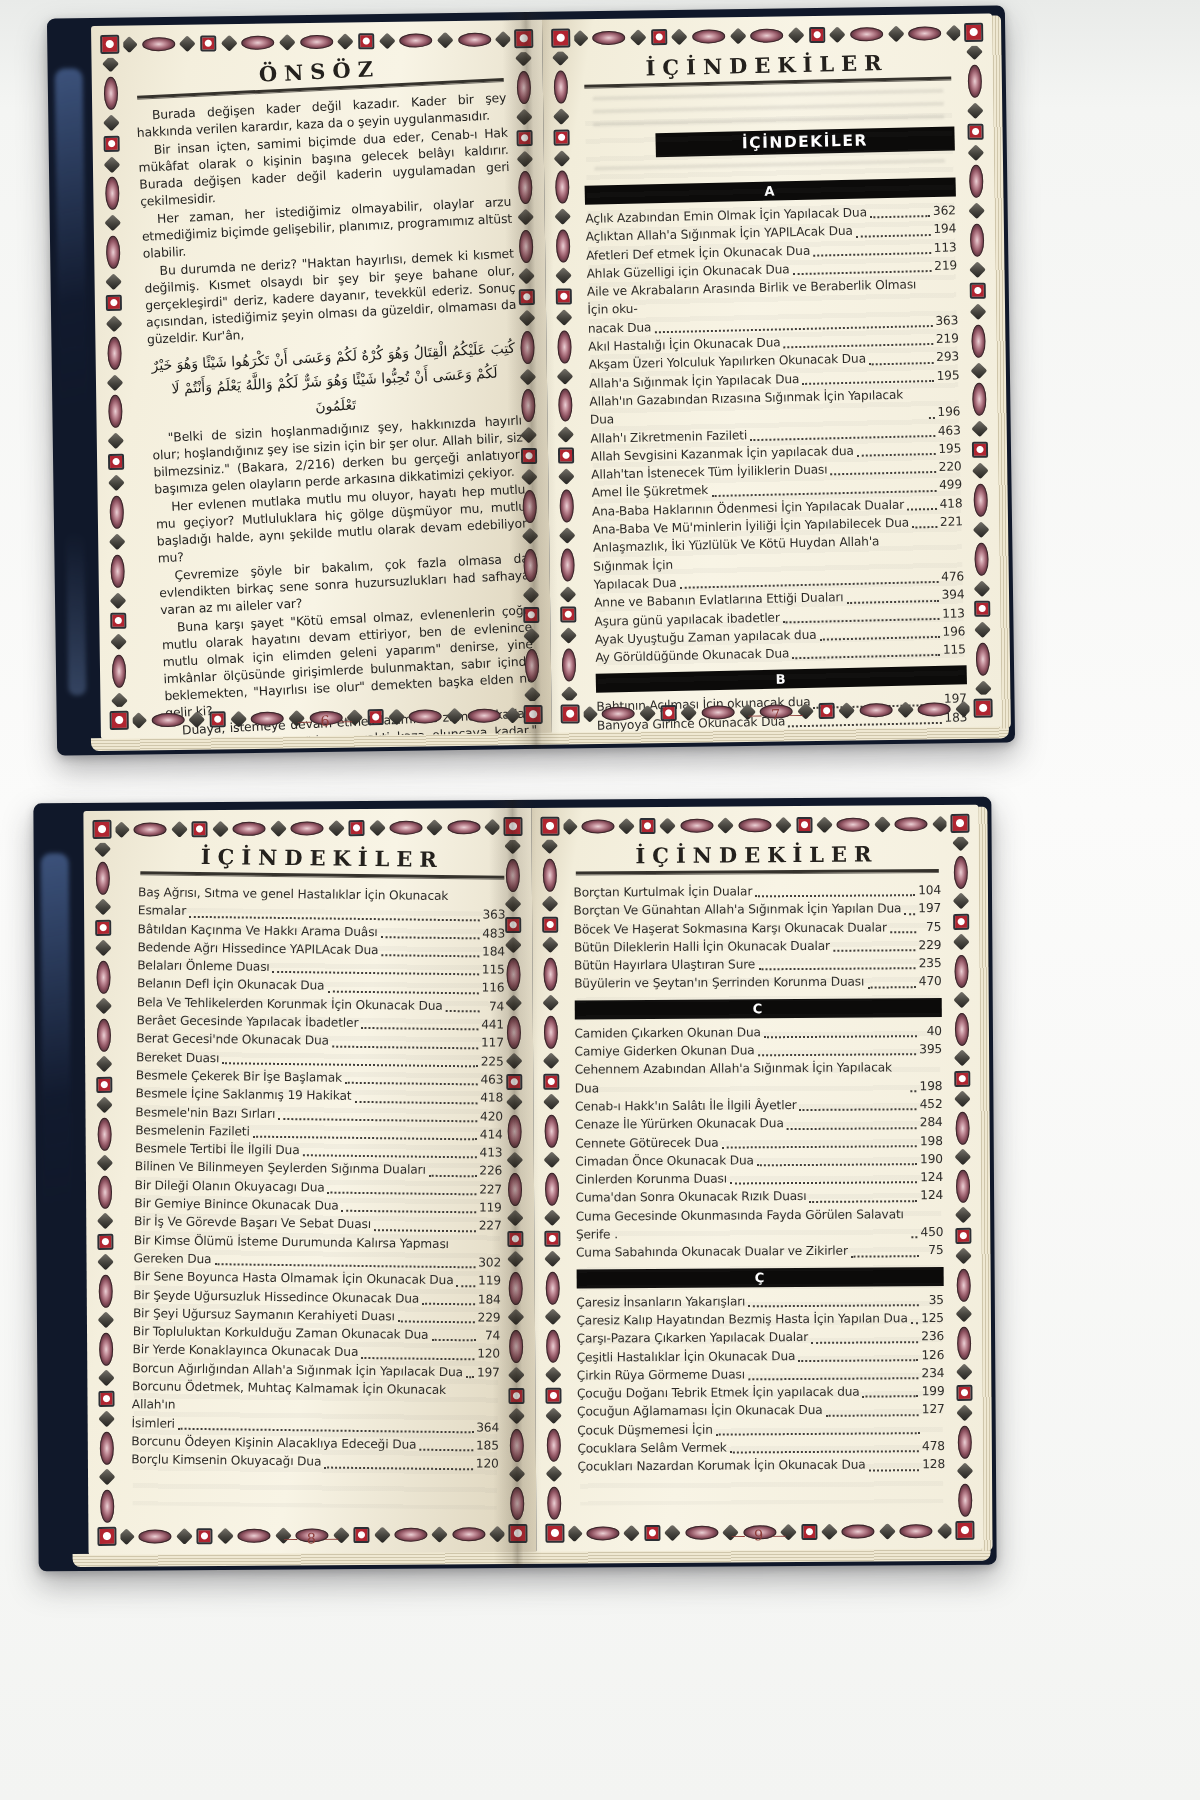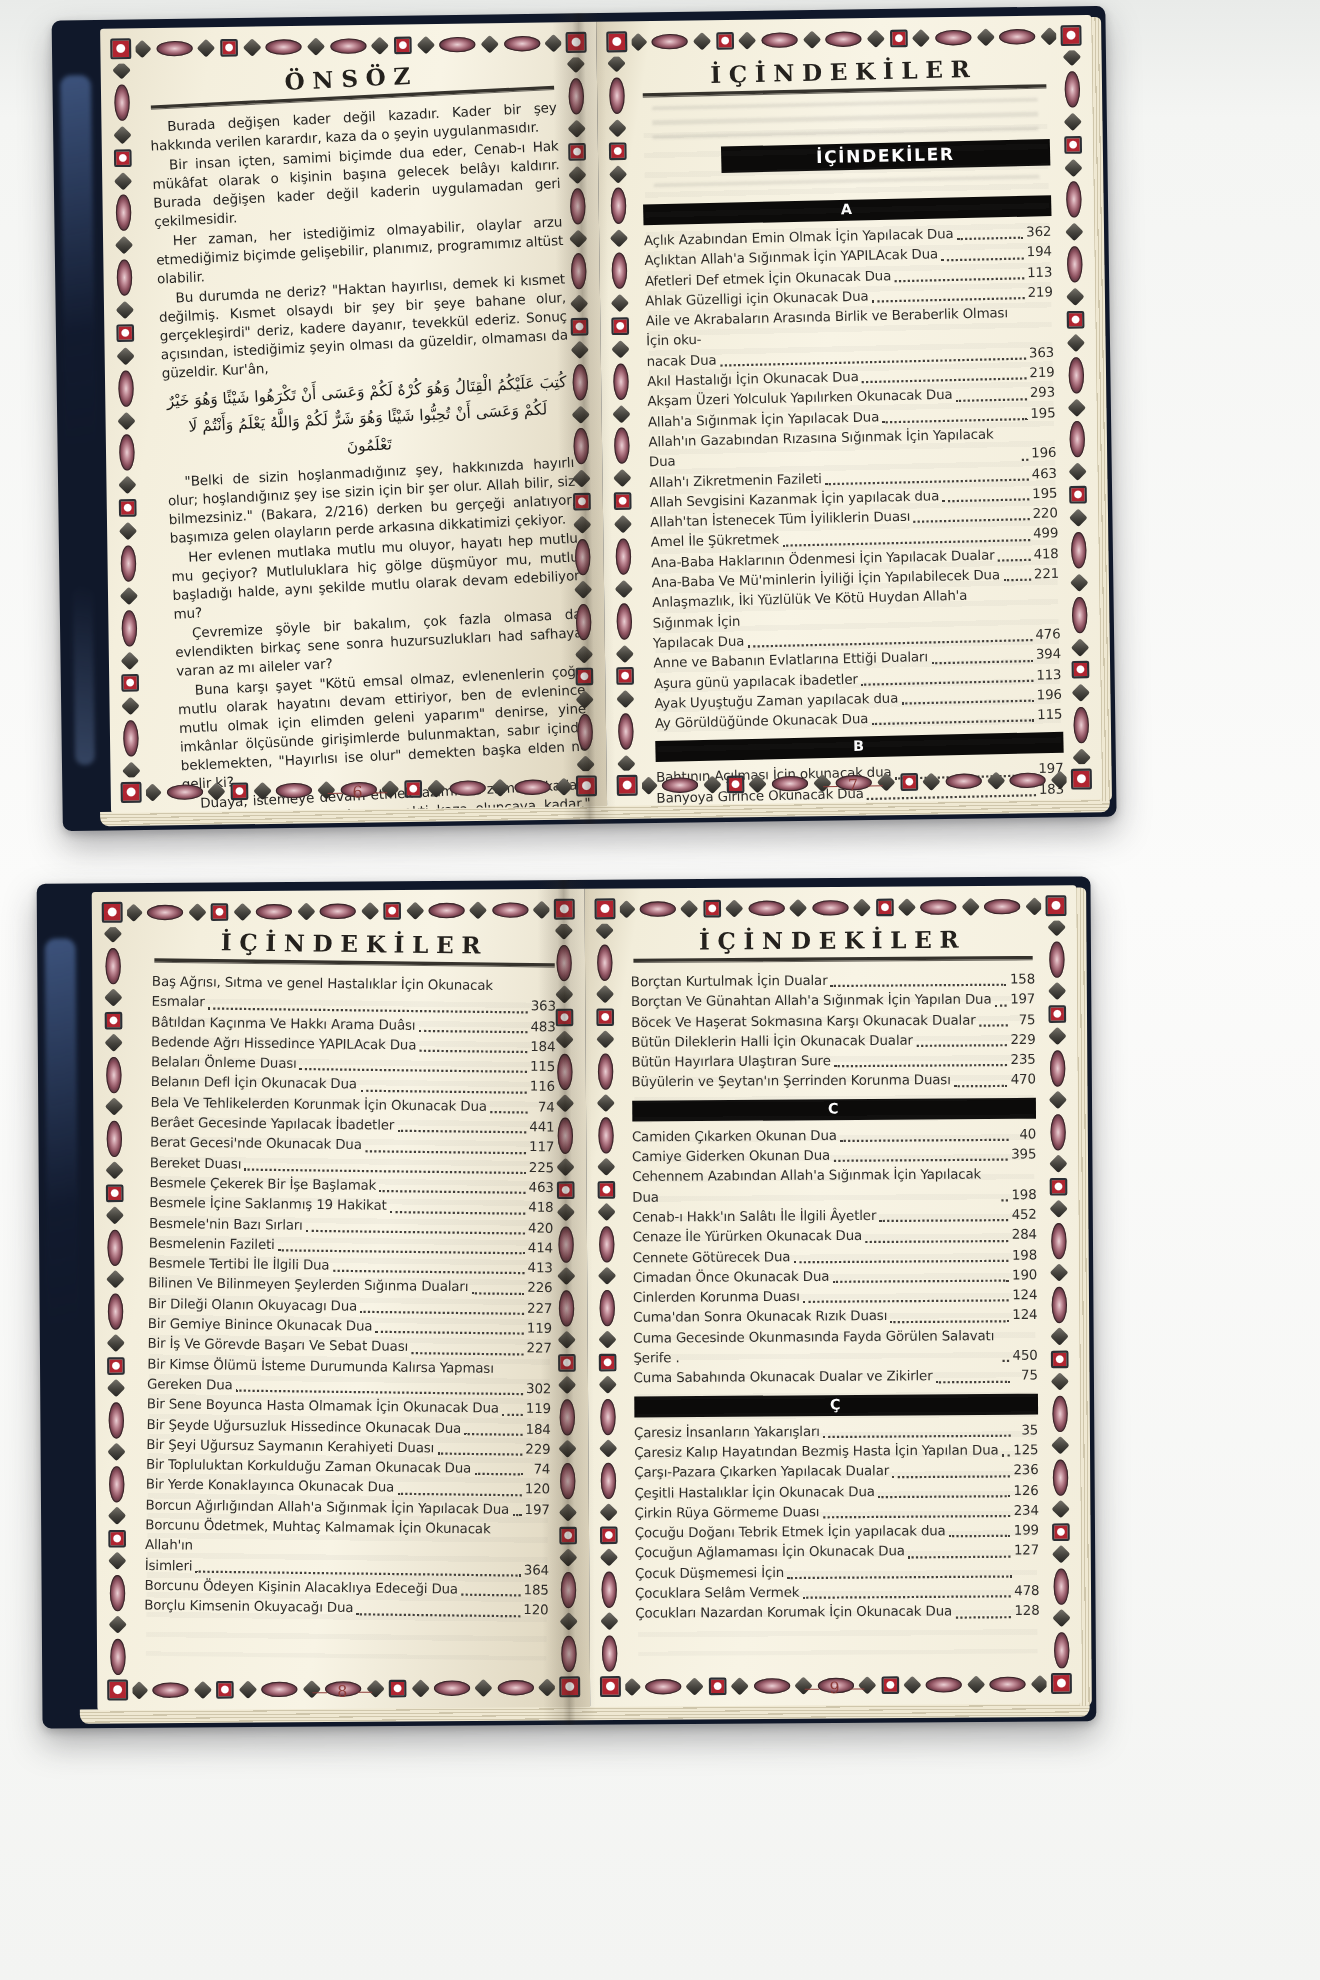--- a/index.html
+++ b/index.html
@@ -809,21 +809,21 @@
                 <span class="bead bead-lens v"></span>
               </div>
             </div>
           <div class="content toc">
             <h1 class="pgheader">İÇİNDEKİLER</h1>
             <div class="rule"></div>
             <div>
                 <div class="row">
                   <span class="t">Borçtan Kurtulmak İçin Dualar</span>
                   <span class="dots"></span>
-                  <span class="p">158</span>
+                  <span class="p">104</span>
                 </div>
                 <div class="row">
                   <span class="t">Borçtan Ve Günahtan Allah'a Sığınmak İçin Yapılan Dua</span>
                   <span class="dots"></span>
                   <span class="p">197</span>
                 </div>
                 <div class="row">
                   <span class="t">Böcek Ve Haşerat Sokmasına Karşı Okunacak Dualar</span>
                   <span class="dots"></span>
                   <span class="p">75</span>

